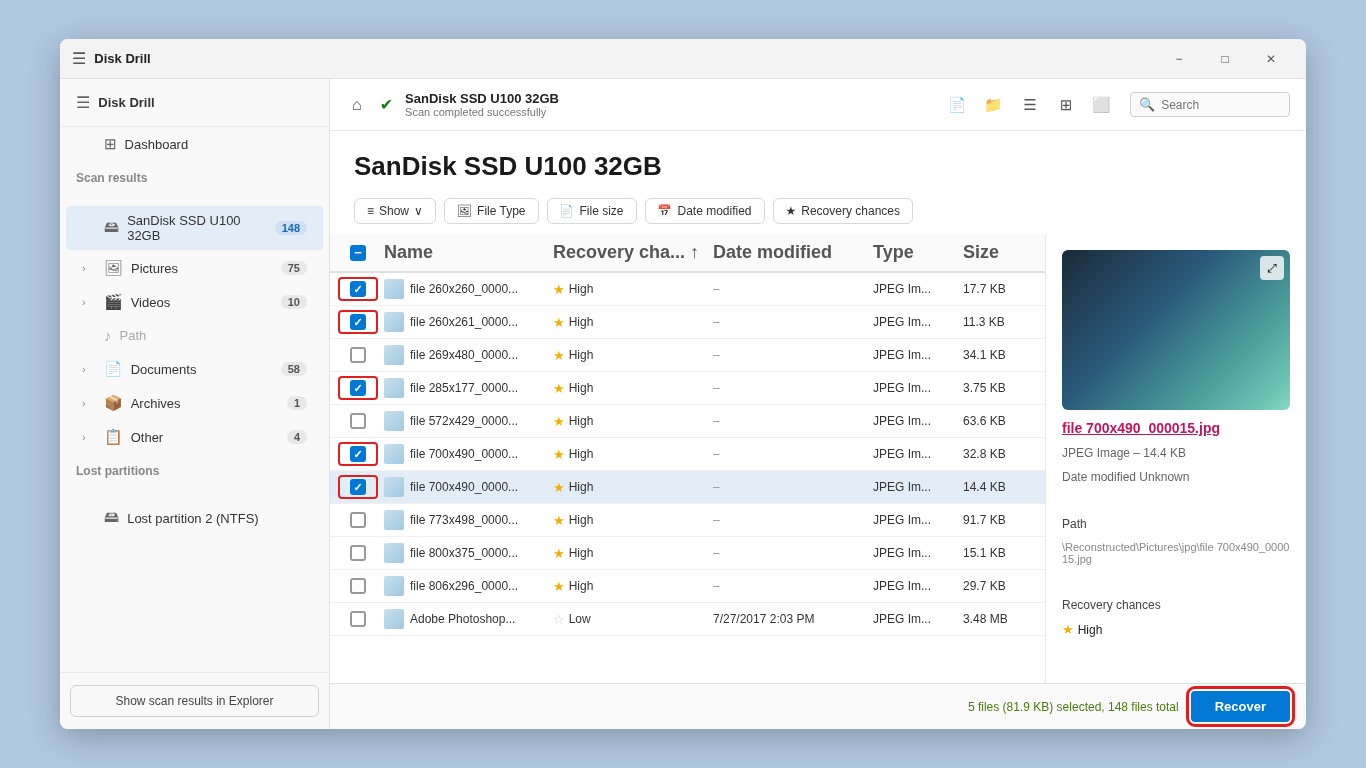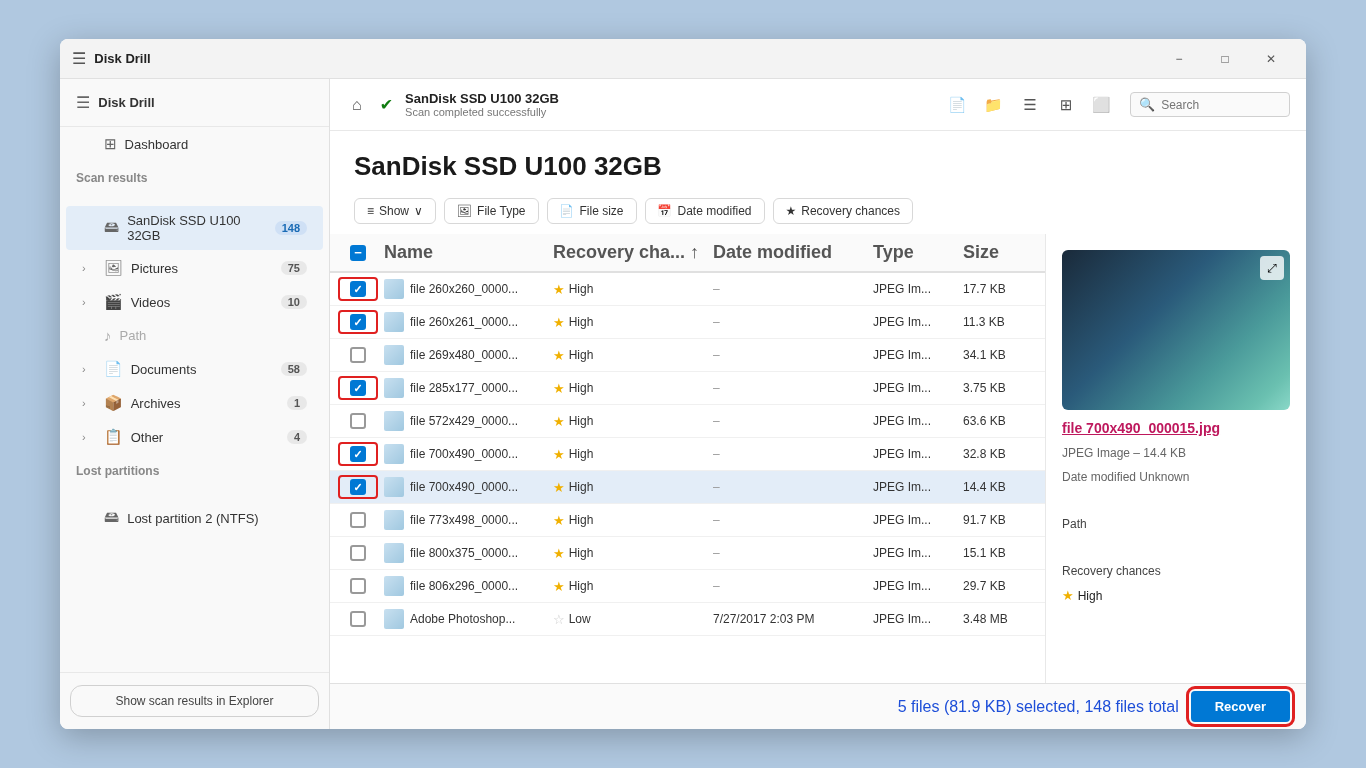--- a/index.html
+++ b/index.html
@@ -131,21 +131,21 @@
     .sidebar-footer {
       margin-top: auto;
       padding: 12px 10px;
       border-top: 1px solid #e8e8e8;
     }
     .sidebar-footer-btn {
       width: 100%;
       padding: 8px 20px;
       background: transparent;
       border: 1px solid #d0d0d0;
-      border-radius: 12px;
+      border-radius: 6px;
       cursor: pointer;
       font-size: 12px;
       color: #444;
       text-align: center;
     }
     
     .content-area {
       flex: 1;
       display: flex;
       flex-direction: column;
@@ -433,22 +433,22 @@
       align-items: center;
       justify-content: flex-end;
       padding: 8px 16px;
       border-top: 1px solid #e0e0e0;
       background: #fafafa;
       gap: 12px;
       flex-shrink: 0;
       height: 46px;
     }
     .status-text {
-      font-size: 16px;
-      color: #1d4ed8;
+      font-size: 12px;
+      color: #4d7c0f;
     }
     .recover-btn {
       padding: 8px 24px;
       background: #0078d4;
       color: #fff;
       border: none;
       border-radius: 4px;
       cursor: pointer;
       font-size: 13px;
       font-weight: 600;
@@ -807,20 +807,21 @@
         <div class="preview-panel">
           <div style="position:relative;">
             <div class="preview-image-container">
             </div>
             <button class="preview-expand-btn">⤢</button>
           </div>
           <div class="preview-filename">file 700x490_000015.jpg</div>
           <div class="preview-meta">JPEG Image – 14.4 KB</div>
           <div class="preview-meta">Date modified Unknown</div>
           <div class="preview-section-label">Path</div>
+          <div class="preview-path">\Reconstructed\Pictures\jpg\file 700x490_000015.jpg</div>
           <div class="preview-section-label">Recovery chances</div>
           <div class="preview-recovery">
             <span class="star-icon">★</span>
             <span>High</span>
           </div>
         </div>
 
       </div>
 
       <div class="status-bar">

